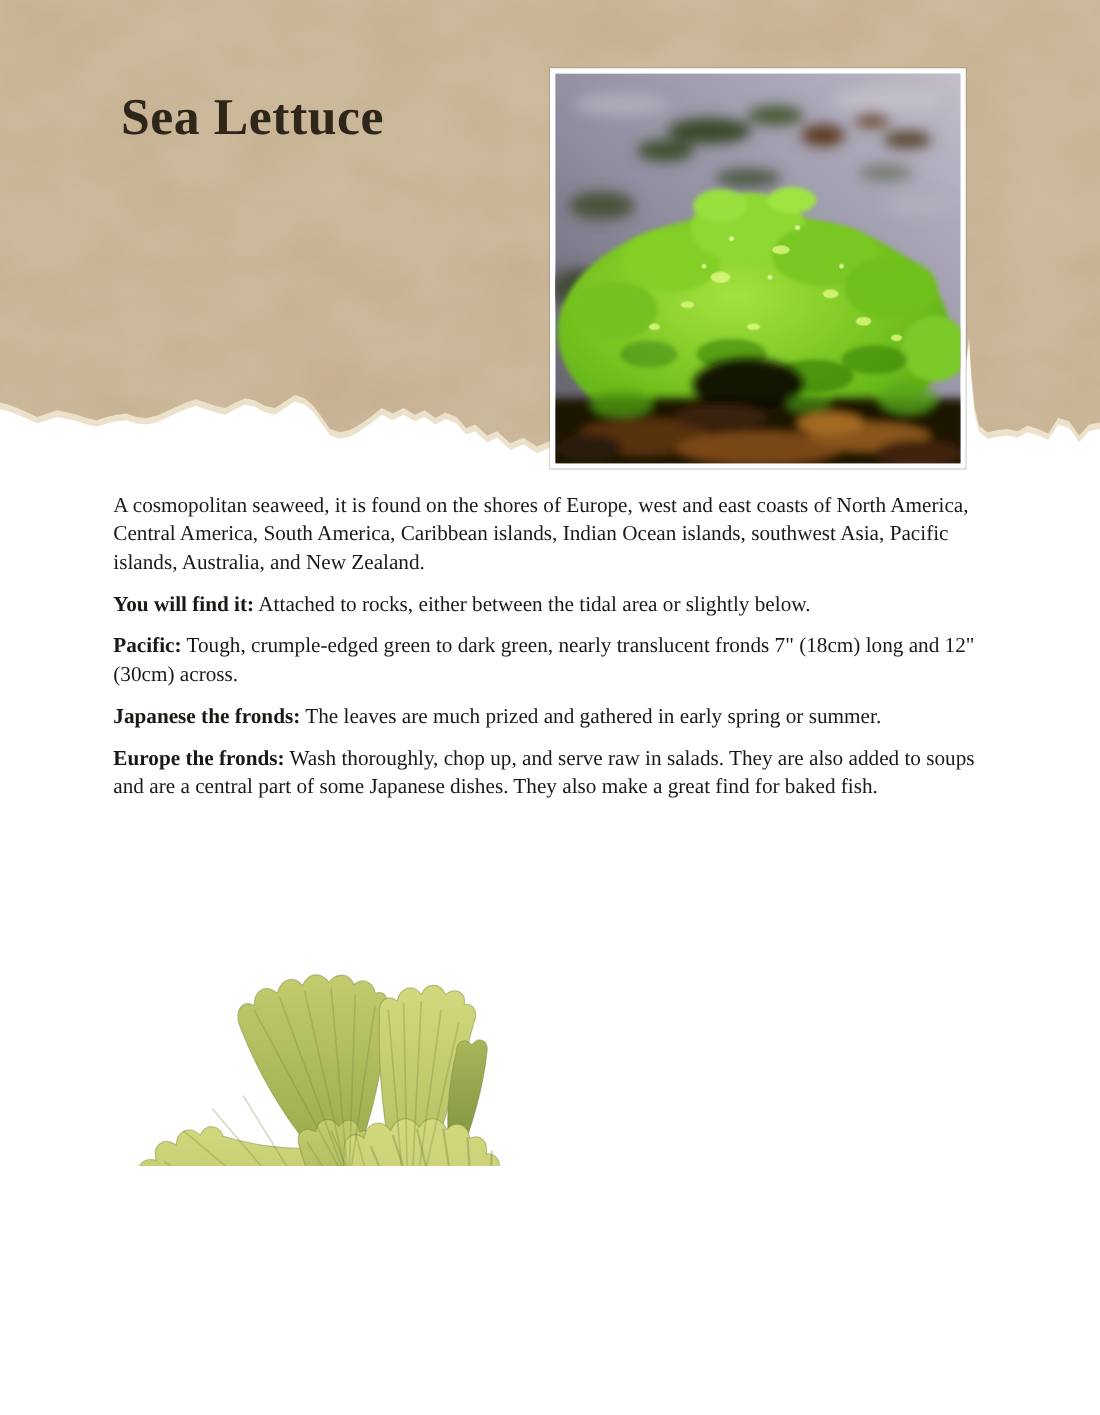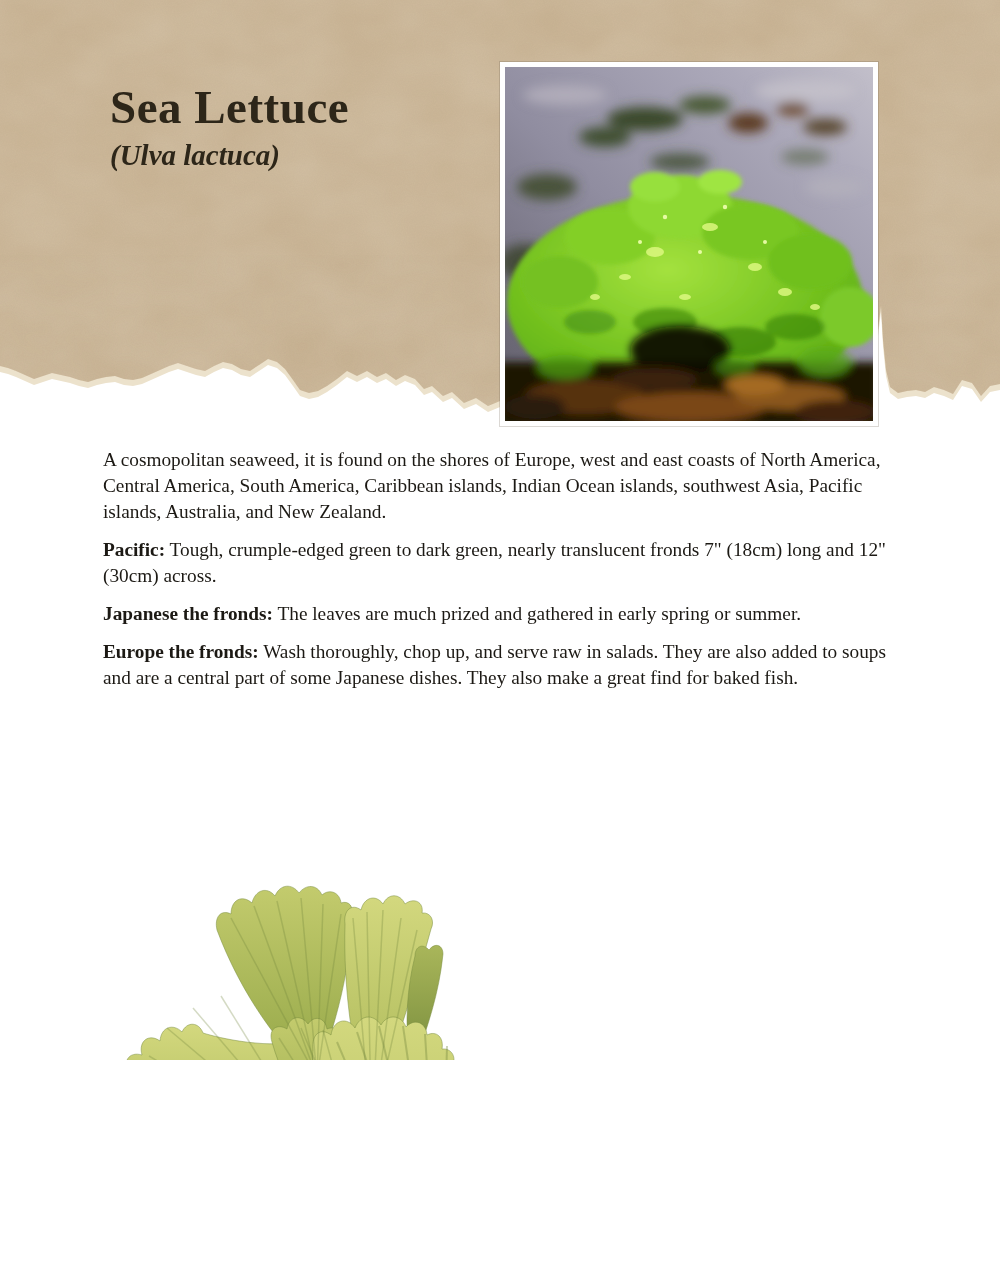--- a/index.html
+++ b/index.html
@@ -61,21 +61,20 @@
     </defs>
     <use href="#tear" fill="#ece2cc" transform="translate(0,6)"></use>
     <use href="#tear" fill="#c8b292"></use>
     <g clip-path="url(#tearClip)">
       <rect width="1000" height="450" filter="url(#mottle)" opacity="0.35"></rect>
       <rect width="1000" height="450" filter="url(#grain)" opacity="0.20"></rect>
     </g>
   </svg>
 
   <div class="title">Sea Lettuce</div>
-  <div class="subtitle">(Ulva lactuca)</div>
 
   <div class="photo-frame">
     <svg viewBox="0 0 368 354" preserveAspectRatio="none" aria-hidden="true">
       <defs>
         <linearGradient id="water" x1="0" y1="1" x2="1" y2="0">
           <stop offset="0" stop-color="#5e5b66"></stop>
           <stop offset="0.45" stop-color="#908da0"></stop>
           <stop offset="0.8" stop-color="#aca9ba"></stop>
           <stop offset="1" stop-color="#c2bfca"></stop>
         </linearGradient>
@@ -156,20 +155,21 @@
         <ellipse cx="30" cy="340" rx="30" ry="12" fill="#2c1a08"></ellipse>
         <ellipse cx="60" cy="300" rx="28" ry="12" fill="#4f9d12" opacity="0.8"></ellipse>
         <ellipse cx="320" cy="295" rx="26" ry="14" fill="#58a816" opacity="0.8"></ellipse>
         <ellipse cx="230" cy="300" rx="20" ry="9" fill="#479110" opacity="0.7"></ellipse>
       </g>
     </svg>
   </div>
 
   <div class="body-copy">
     <p><span class="lead"></span> <span>A cosmopolitan seaweed, it is found on the shores of Europe, west and east coasts of North America, Central America, South America, Caribbean islands, Indian Ocean islands, southwest Asia, Pacific islands, Australia, and New Zealand.</span></p>
+    <p><span class="lead">You will find it:</span> <span>Attached to rocks, either between the tidal area or slightly below.</span></p>
     <p><span class="lead">Pacific:</span> <span>Tough, crumple-edged green to dark green, nearly translucent fronds 7" (18cm) long and 12" (30cm) across.</span></p>
     <p><span class="lead">Japanese the fronds:</span> <span>The leaves are much prized and gathered in early spring or summer.</span></p>
     <p><span class="lead">Europe the fronds:</span> <span>Wash thoroughly, chop up, and serve raw in salads. They are also added to soups and are a central part of some Japanese dishes. They also make a great find for baked fish.</span></p>
   </div>
 
   <div class="illustration">
     <svg viewBox="0 0 460 460" aria-hidden="true">
       <defs>
         <linearGradient id="lg1" x1="0" y1="0" x2="0" y2="1">
           <stop offset="0" stop-color="#d3d87e"></stop>

